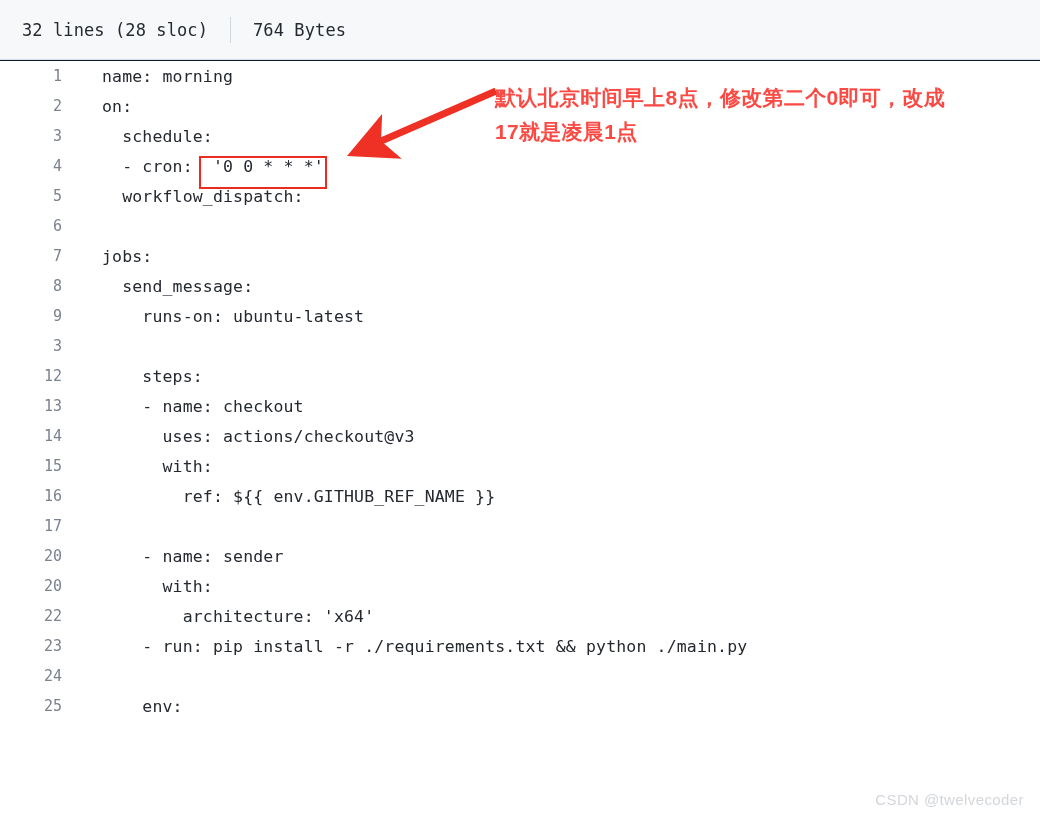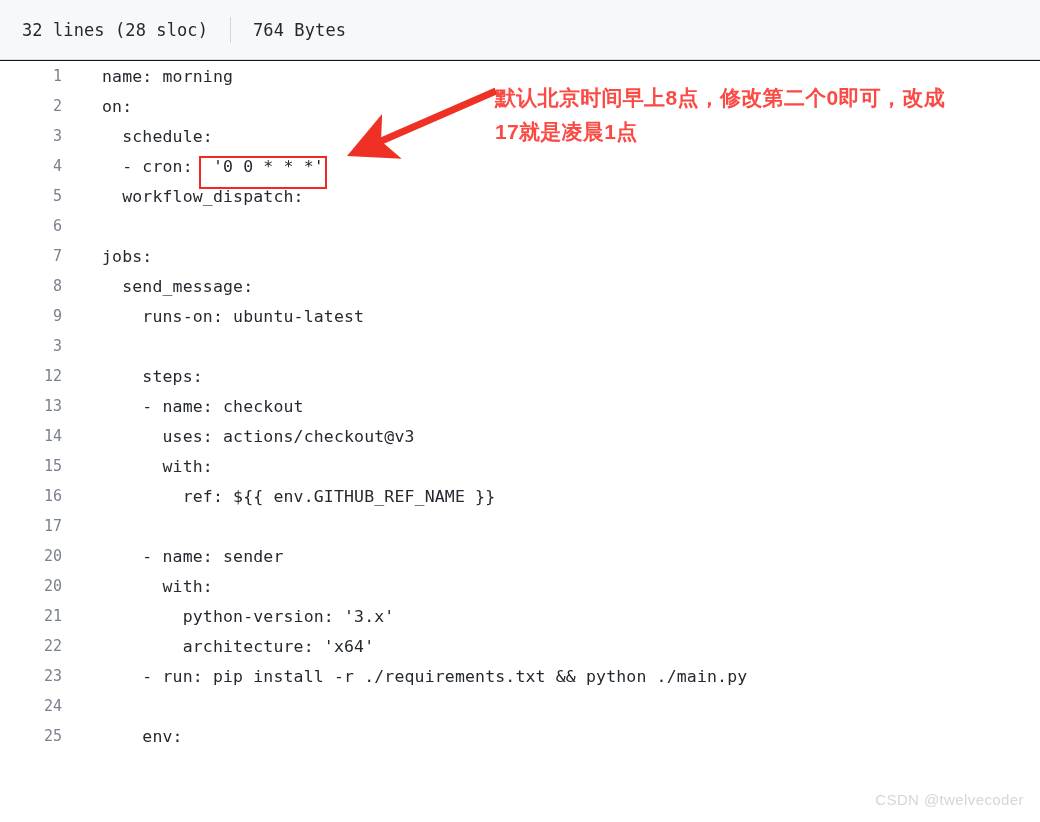--- a/index.html
+++ b/index.html
@@ -236,24 +236,20 @@
           </tr>
           <tr>
             <td class="ln">20</td>
             <td class="lc">    - name: sender</td>
           </tr>
           <tr>
             <td class="ln">20</td>
             <td class="lc">      with:</td>
           </tr>
           <tr>
-            <td class="ln">21</td>
-            <td class="lc">        python-version: '3.x'</td>
-          </tr>
-          <tr>
             <td class="ln">22</td>
             <td class="lc">        architecture: 'x64'</td>
           </tr>
           <tr>
             <td class="ln">23</td>
             <td class="lc">    - run: pip install -r ./requirements.txt &amp;&amp; python ./main.py</td>
           </tr>
           <tr>
             <td class="ln">24</td>
             <td class="lc"></td>

